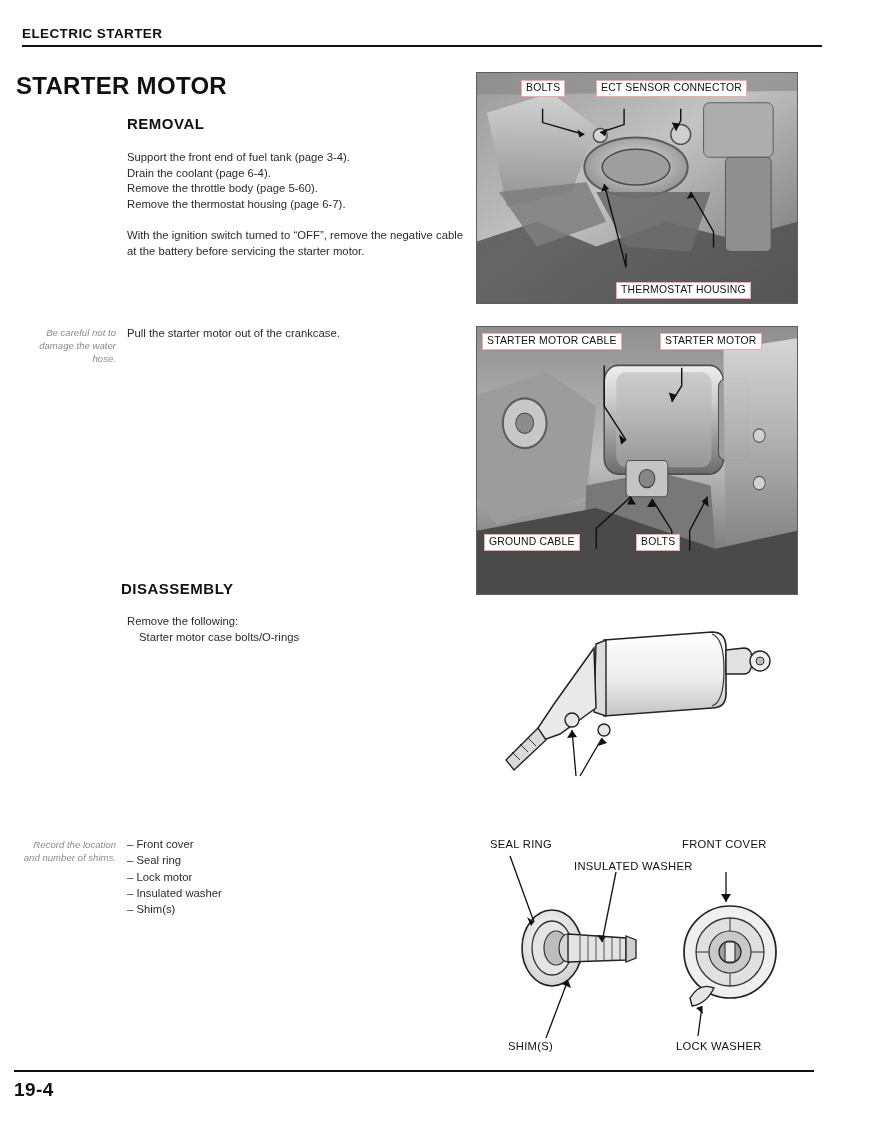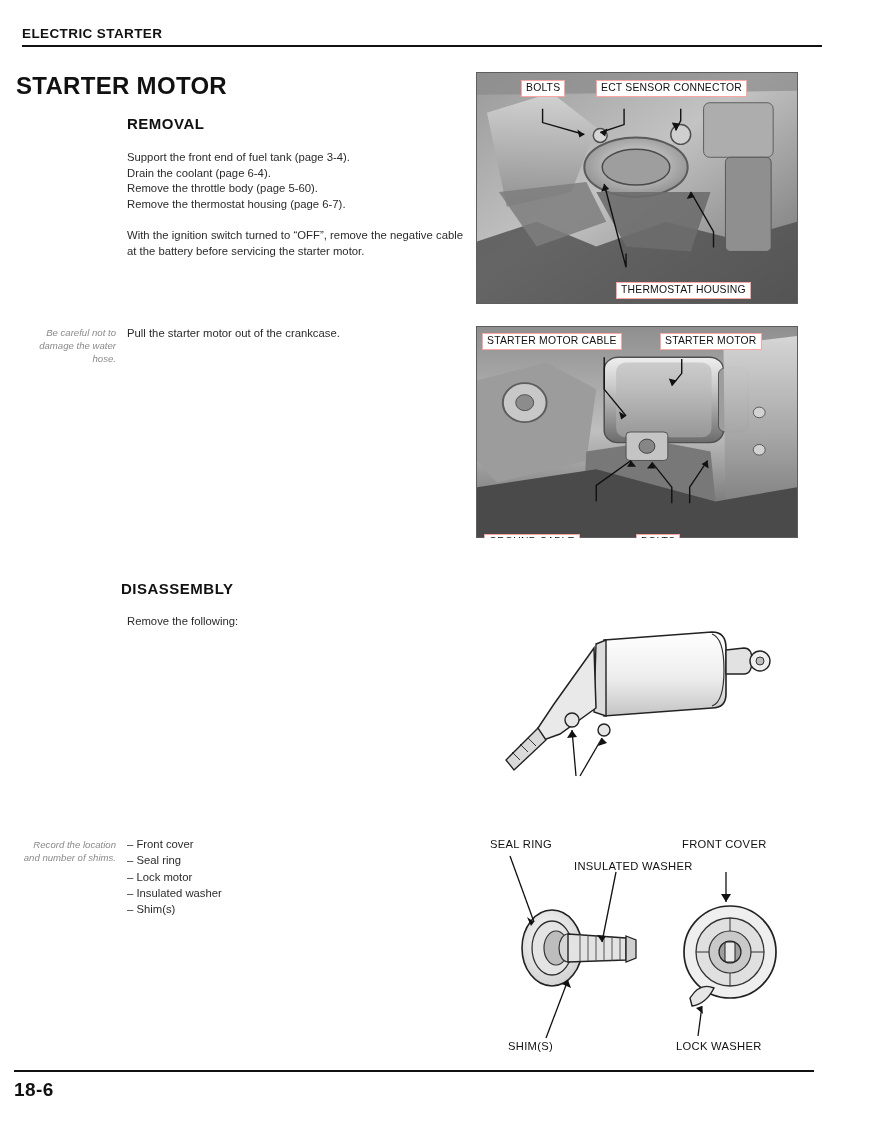--- a/index.html
+++ b/index.html
@@ -131,21 +131,21 @@
     position: absolute;
     font-size: 11.2px;
     letter-spacing: 0.3px;
     color: #111;
     white-space: nowrap;
   }
 
   
   #figure-removal-1 { left: 476px; top: 72px; width: 322px; height: 232px; }
   
-  #figure-removal-2 { left: 476px; top: 326px; width: 322px; height: 212px; }
+  #figure-removal-2 { left: 476px; top: 326px; width: 322px; height: 269px; }
   
   #figure-disassembly-1 { left: 476px; top: 608px; width: 322px; height: 200px; }
   
   #figure-disassembly-2 { left: 476px; top: 830px; width: 322px; height: 240px; }
 
   
   #page-footer {
     position: absolute;
     left: 14px;
     top: 1070px;
@@ -194,20 +194,21 @@
 
 <div class="body-text" id="text-removal-3">
   <p>Pull the starter motor out of the crankcase.</p>
 </div>
 
 <div class="sub-heading" id="heading-disassembly">DISASSEMBLY</div>
 
 <div class="body-text" id="text-disassembly-1">
   <p>
     <span>Remove the following:</span><br>
+    <span class="indent-1">Starter motor case bolts/O-rings</span>
   </p>
 </div>
 
 <div class="side-note" id="note-shims">Record the location and number of shims.</div>
 
 <div id="parts-list">
   <div>– Front cover</div>
   <div>– Seal ring</div>
   <div>– Lock motor</div>
   <div>– Insulated washer</div>
@@ -411,14 +412,14 @@
   </svg>
   <div class="label-plain" style="left:14px; top:8px;">SEAL RING</div>
   <div class="label-plain" style="left:98px; top:30px;">INSULATED WASHER</div>
   <div class="label-plain" style="left:206px; top:8px;">FRONT COVER</div>
   <div class="label-plain" style="left:32px; top:210px;">SHIM(S)</div>
   <div class="label-plain" style="left:200px; top:210px;">LOCK WASHER</div>
 </div>
 
 <div id="page-footer">
   <div class="footer-rule"></div>
-  <div class="footer-number">18-6</div>
+  <div class="footer-number">19-4</div>
 </div>
 
 </body></html>

